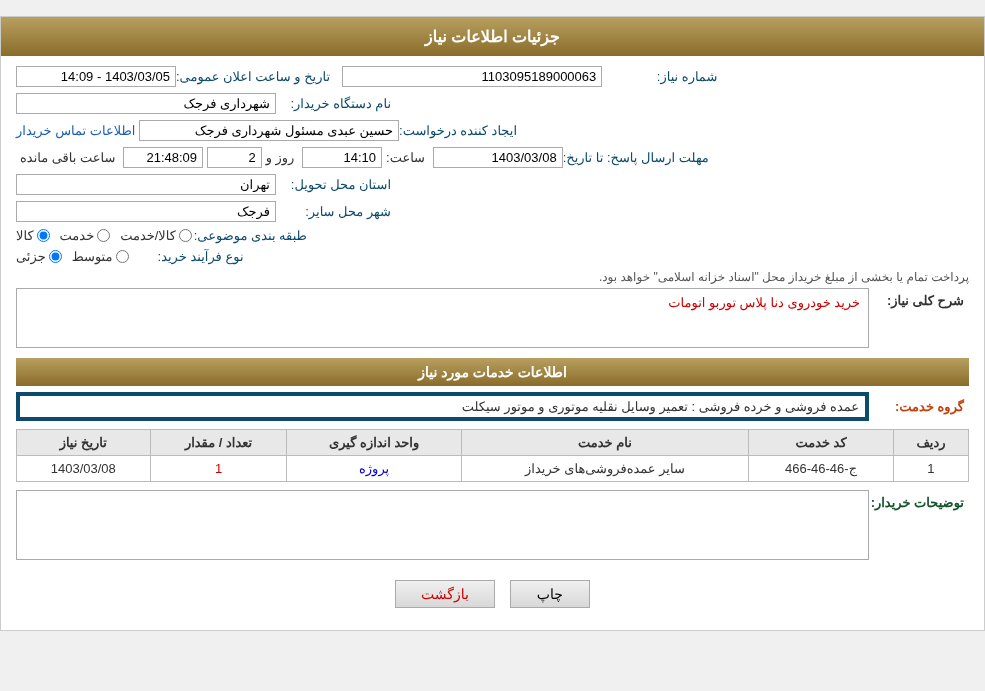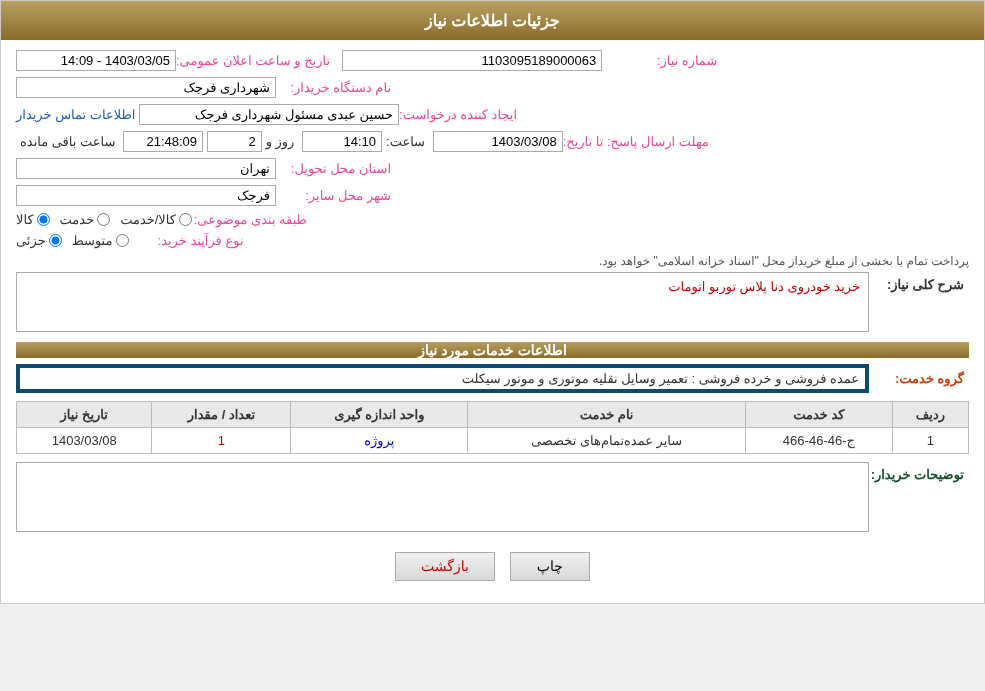--- a/index.html
+++ b/index.html
@@ -5,21 +5,21 @@
     * { box-sizing: border-box; margin: 0; padding: 0; }
     body {
       font-family: Tahoma, Arial, sans-serif;
       font-size: 13px;
       background: #f0f0f0;
       direction: rtl;
       color: #333;
     }
     .page-wrapper {
       max-width: 985px;
-      margin: 0 auto;
+      margin: 16px auto;
       background: #fff;
       border: 1px solid #ccc;
     }
     .header-bar {
       background: linear-gradient(to bottom, #b8a060, #8a6c2a);
       color: #fff;
       text-align: center;
       padding: 10px 0;
       font-size: 16px;
       font-weight: bold;
@@ -28,21 +28,21 @@
     .content {
       padding: 10px 15px;
     }
     .form-row {
       display: flex;
       align-items: center;
       margin-bottom: 6px;
       justify-content: flex-end;
     }
     .label {
-      color: #ec4899;
+      color: #0c4a6e;
       font-size: 13px;
       white-space: nowrap;
       padding-right: 5px;
       min-width: 120px;
       text-align: right;
     }
     input[type="text"] {
       border: 1px solid #aaa;
       padding: 2px 5px;
       font-size: 13px;
@@ -67,21 +67,21 @@
     }
     .radio-item {
       display: flex;
       align-items: center;
       gap: 3px;
     }
     .section-title {
       background: linear-gradient(to bottom, #b8a060, #8a6c2a);
       color: #fff;
       text-align: center;
-      padding: 0 0;
+      padding: 6px 0;
       font-size: 14px;
       font-weight: bold;
       margin: 10px 0 6px 0;
     }
     .description-box {
       border: 1px solid #aaa;
       padding: 6px 8px;
       min-height: 60px;
       direction: rtl;
       color: #c00;
@@ -151,21 +151,21 @@
     }
     .button-row {
       display: flex;
       justify-content: center;
       gap: 15px;
       padding: 12px 0;
     }
     .btn {
       padding: 5px 25px;
       font-size: 14px;
-      font-family: Liberation Serif, serif;
+      font-family: Liberation Sans, sans-serif;
       border: 1px solid #aaa;
       cursor: pointer;
       background: linear-gradient(to bottom, #f5f5f5, #e0e0e0);
       min-width: 80px;
     }
     .btn-print {
       background: linear-gradient(to bottom, #f0f0f0, #d8d8d8);
     }
     .btn-back {
       background: linear-gradient(to bottom, #f0f0f0, #d8d8d8);
@@ -307,21 +307,21 @@
           <th>نام خدمت</th>
           <th>واحد اندازه گیری</th>
           <th>تعداد / مقدار</th>
           <th>تاریخ نیاز</th>
         </tr>
       </thead>
       <tbody>
         <tr>
           <td>1</td>
           <td>ج-46-46-466</td>
-          <td>سایر عمده‌تمام‌های تخصصی</td>
+          <td>سایر عمده‌فروشی‌های خریداز</td>
           <td class="blue">پروژه</td>
           <td class="red">1</td>
           <td>1403/03/08</td>
         </tr>
       </tbody>
     </table>
 
     <div class="comments-row">
       <span class="comments-label">توضیحات خریدار:</span>
       <div style="flex:1">

